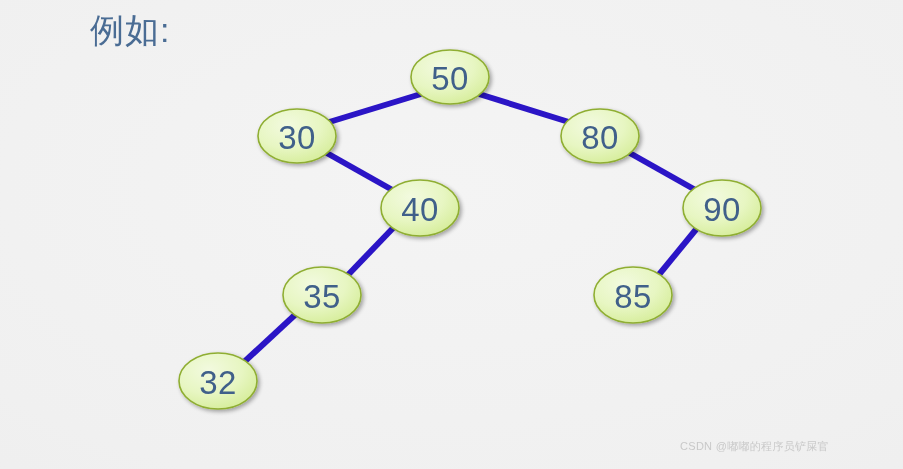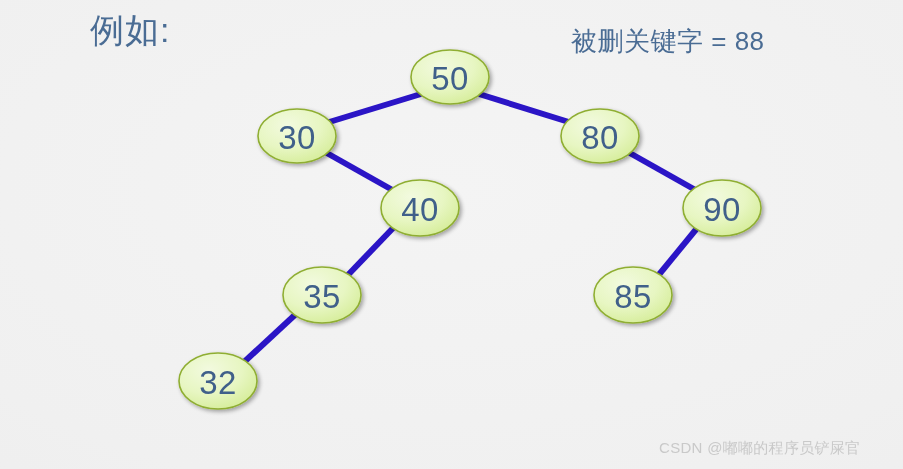--- a/index.html
+++ b/index.html
@@ -47,23 +47,23 @@
   #caption-label {
     left: 68px;
     top: 418px;
     font-size: 29px;
     font-weight: bold;
     color: #43648d;
     letter-spacing: 1px;
   }
   #watermark {
     position: absolute;
-    left: 659px;
+    left: 680px;
     top: 439px;
-    font-size: 15px;
+    font-size: 11px;
     color: #c9c9c9;
     white-space: nowrap;
     letter-spacing: 0.3px;
   }
   
   #tree-svg {
     position: absolute;
     left: 0;
     top: 0;
     width: 903px;
@@ -87,21 +87,20 @@
     stroke-linecap: butt;
   }
 </style>
 </head>
 <body>
 
 <div id="slide">
 
   <div class="cn-text" id="example-label">例如:</div>
 
-  <div class="cn-text" id="deleted-key-label">被删关键字 = 88</div>
 
   <svg id="tree-svg" viewBox="0 0 903 469">
     <defs>
       <radialGradient id="nodeGrad" cx="38%" cy="30%" r="78%">
         <stop offset="0%" stop-color="#f2fadf"></stop>
         <stop offset="55%" stop-color="#e7f6c2"></stop>
         <stop offset="100%" stop-color="#d4ec96"></stop>
       </radialGradient>
       <filter id="softShadow" x="-40%" y="-40%" width="180%" height="180%">
         <feGaussianBlur in="SourceAlpha" stdDeviation="2.2"></feGaussianBlur>

